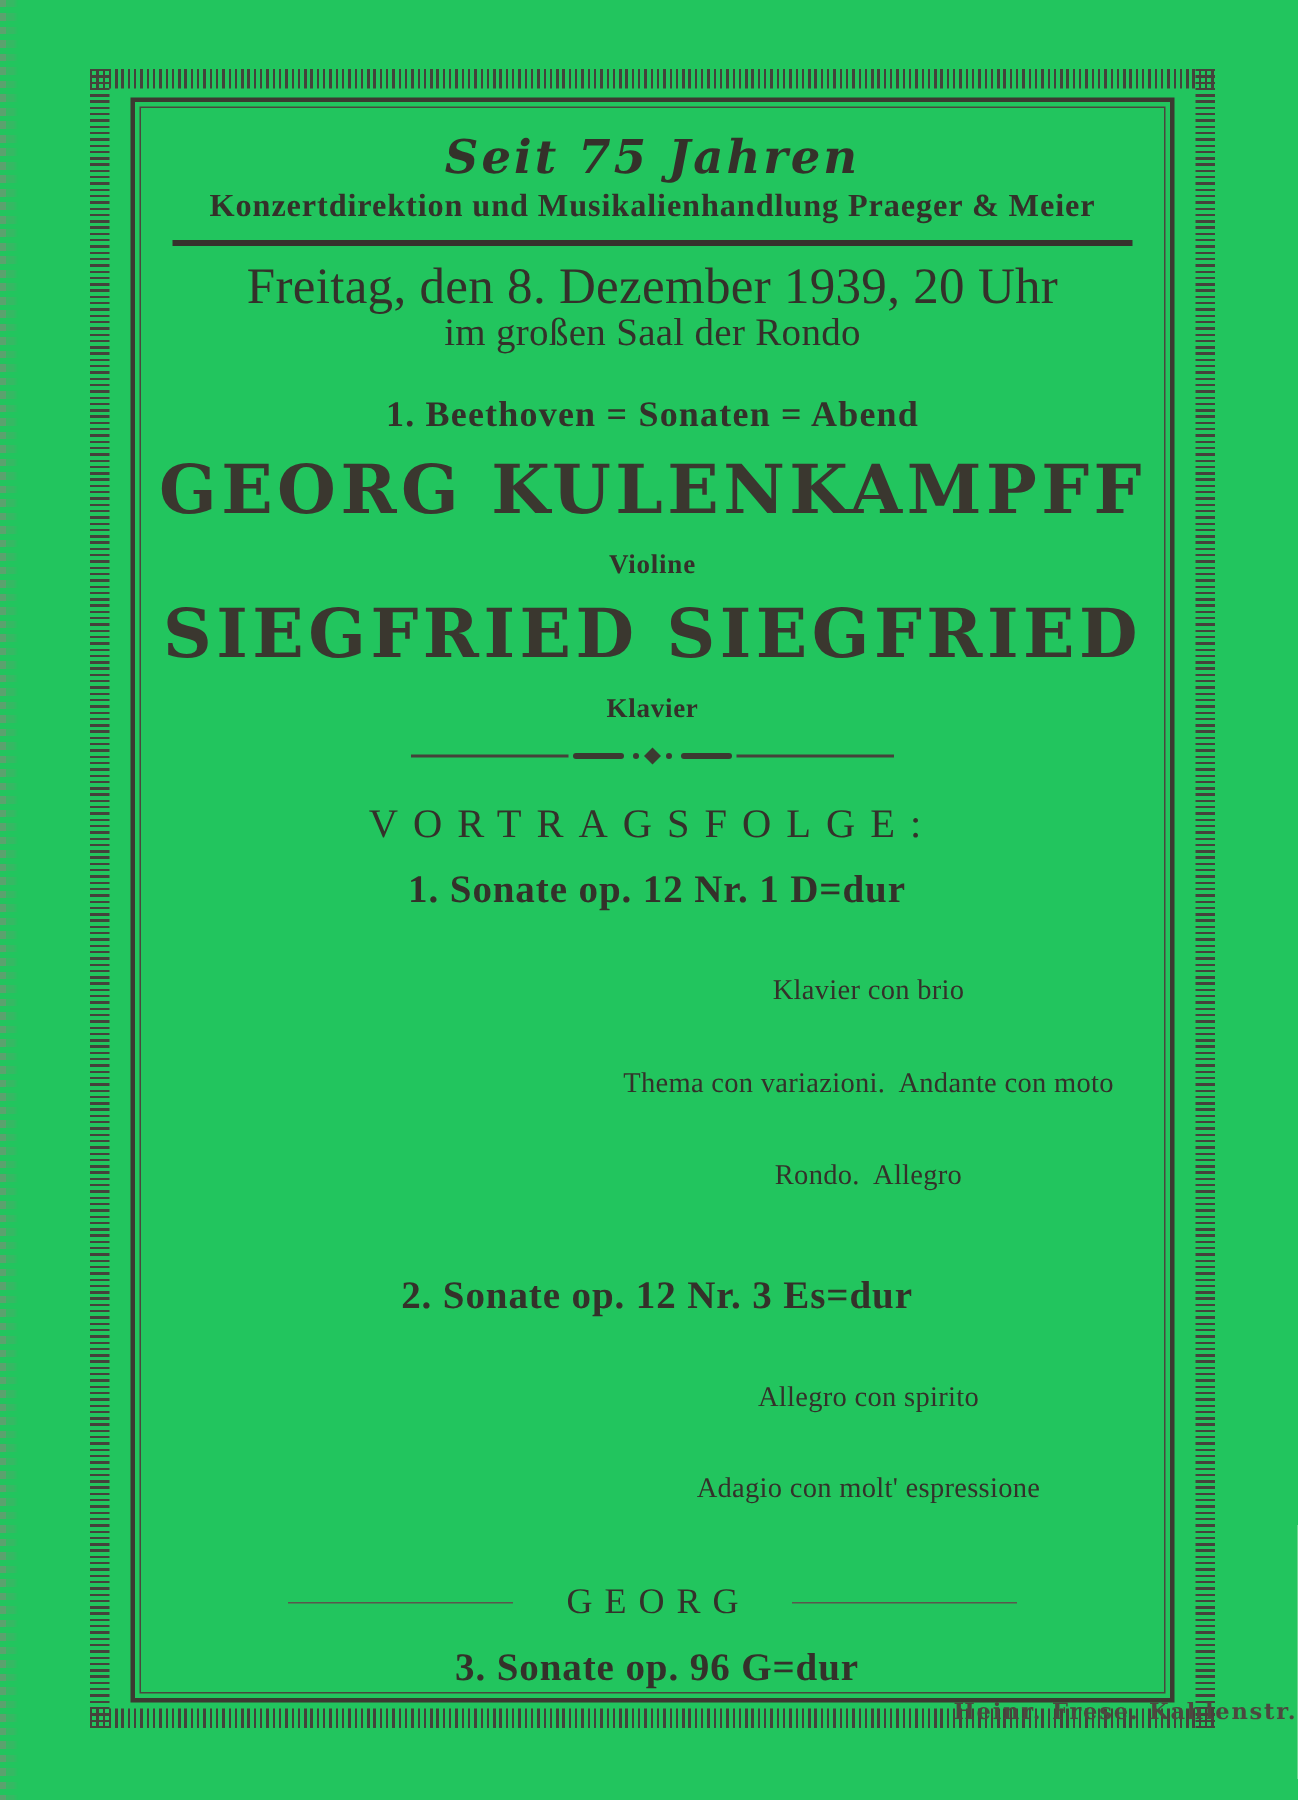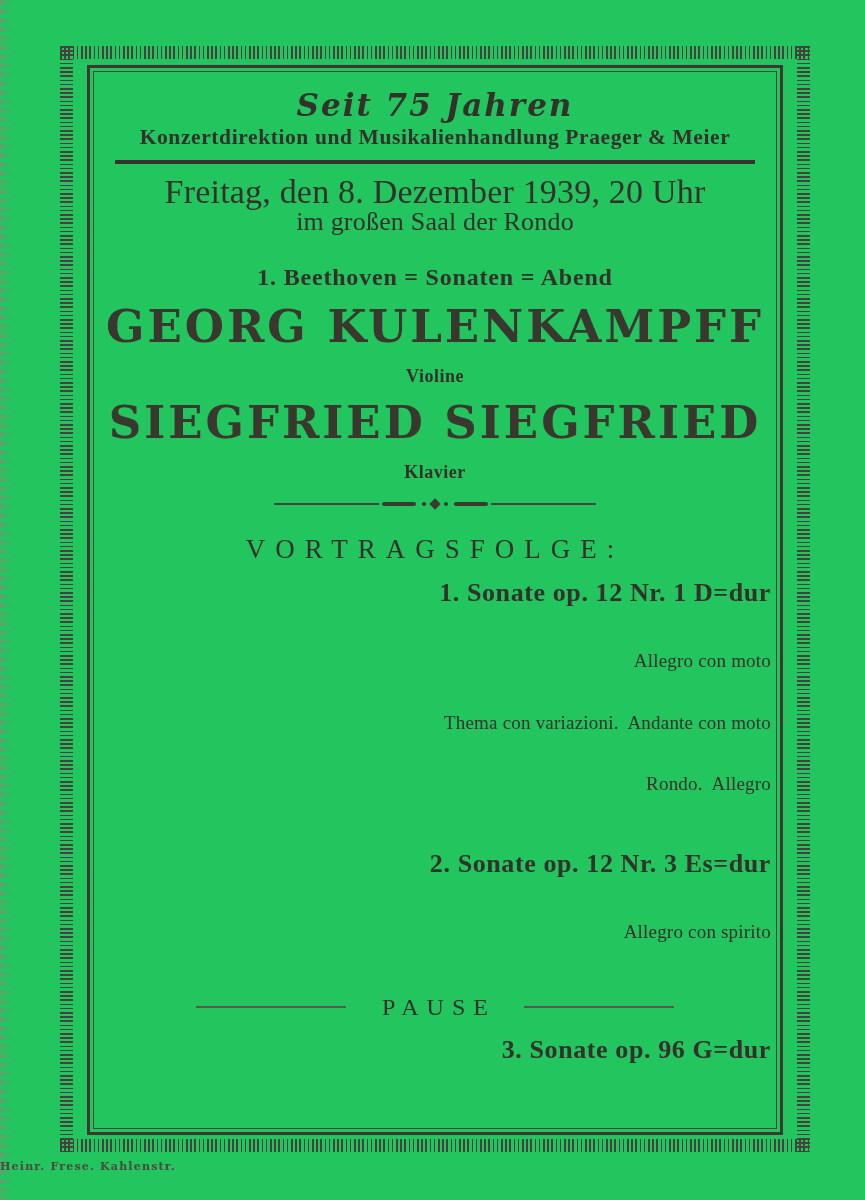--- a/index.html
+++ b/index.html
@@ -59,32 +59,32 @@
     color:#3a372f;
   }
   .instrument{font-weight:bold;font-size:18px;line-height:21px;margin-top:14px;letter-spacing:.5px;}
   
   .ornament{display:flex;align-items:center;justify-content:center;margin-top:15px;height:12px;}
   .ornament .line{width:105px;height:1.5px;background:#45423a;}
   .ornament .taper{width:34px;height:3.5px;background:#3c3931;border-radius:2px;margin:0 3px;}
   .ornament .dot{width:4px;height:4px;background:#3c3931;border-radius:50%;margin:0 3px;}
   .ornament .diamond{width:8px;height:8px;background:#3c3931;transform:rotate(45deg);margin:0 2px;}
   .program-heading{font-size:27px;line-height:31px;margin-top:24px;letter-spacing:10px;}
-  .sonata{text-align:right;}
+  .sonata{text-align:center;}
   .sonata-title{font-weight:bold;font-size:26px;line-height:30px;margin:13px 0 2px 6px;letter-spacing:.6px;}
   .movements{margin-left:288px;font-size:19px;line-height:20.5px;white-space:pre-wrap;}
   .movement{margin:0;}
   
   .pause-row{display:flex;align-items:center;justify-content:center;margin-top:9px;height:30px;}
   .pause-line{width:150px;height:1.8px;background:#5b574d;}
   .pause-label{font-size:24px;letter-spacing:8px;margin:0 28px 0 36px;}
   .imprint{
-    position:absolute;left:0;right:0;top:1160px;text-align:left;
+    position:absolute;left:0;right:0;top:1132px;text-align:right;
     font-family:"DejaVu Serif","Liberation Serif",serif;
-    font-size:11px;color:#4c483f;letter-spacing:1.2px;font-weight:bold;
+    font-size:15px;color:#4c483f;letter-spacing:1.2px;font-weight:bold;
   }
 </style>
 </head>
 <body>
 
 <div class="page">
   <div class="scan-edge"></div>
 
   <div class="frame">
     <div class="hatch top"></div>
@@ -121,36 +121,37 @@
       <span class="dot"></span>
       <span class="taper"></span>
       <span class="line"></span>
     </div>
 
     <div class="program-heading">VORTRAGSFOLGE:</div>
 
     <div class="sonata">
       <div class="sonata-title">1. Sonate op. 12 Nr. 1 D=dur</div>
       <div class="movements">
-        <p class="movement">Allegro con moto</p>
+        <p class="movement">Klavier con brio</p>
         <p class="movement">Thema con variazioni.&nbsp; Andante con moto</p>
         <p class="movement">Rondo.&nbsp; Allegro</p>
       </div>
     </div>
 
     <div class="sonata">
       <div class="sonata-title">2. Sonate op. 12 Nr. 3 Es=dur</div>
       <div class="movements">
         <p class="movement">Allegro con spirito</p>
+        <p class="movement">Adagio con molt' espressione</p>
       </div>
     </div>
 
     <div class="pause-row">
       <span class="pause-line"></span>
-      <span class="pause-label">PAUSE</span>
+      <span class="pause-label">GEORG</span>
       <span class="pause-line"></span>
     </div>
 
     <div class="sonata">
       <div class="sonata-title">3. Sonate op. 96 G=dur</div>
       <div class="movements">
         
         
         
         

